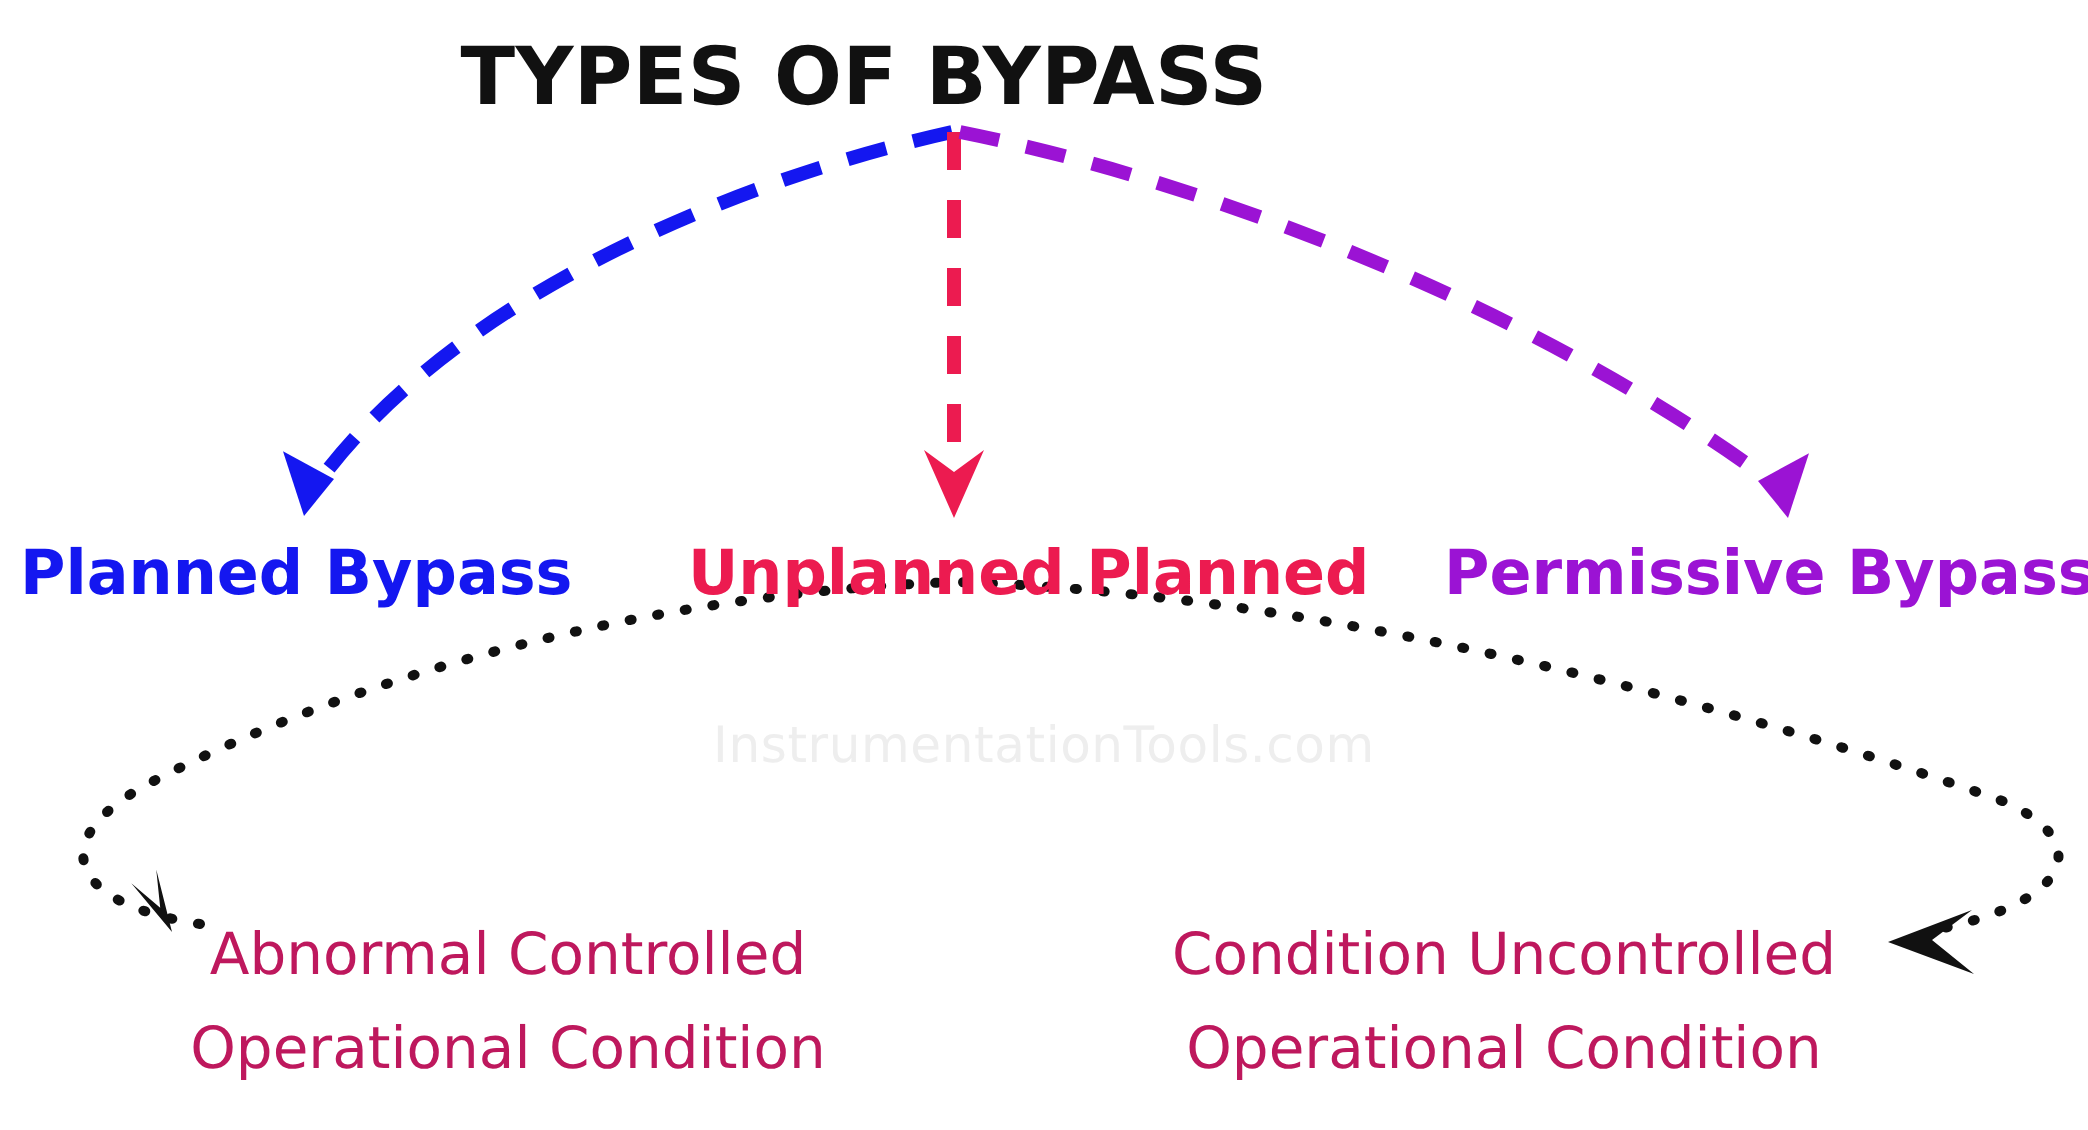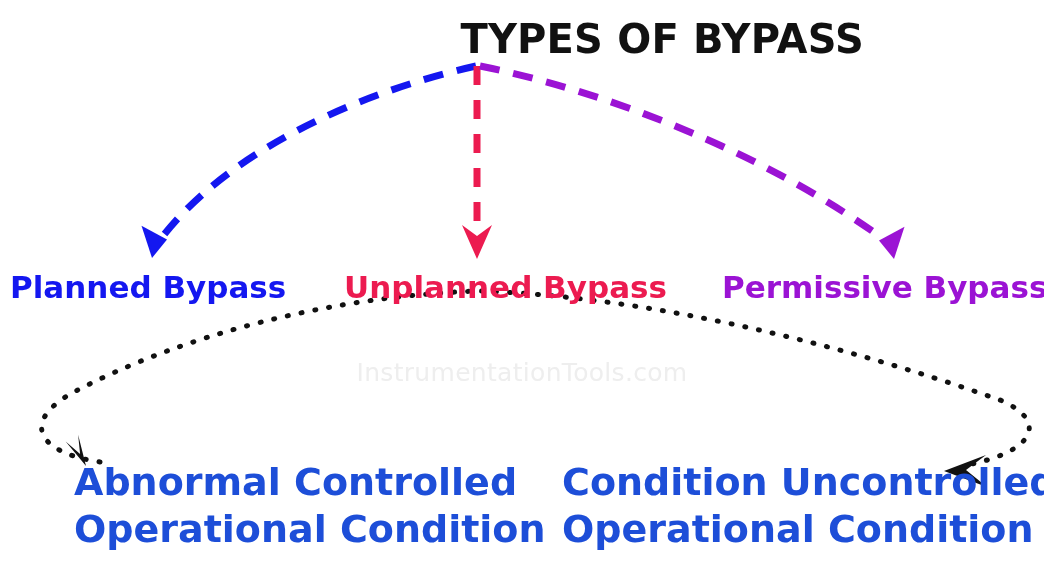--- a/index.html
+++ b/index.html
@@ -26,21 +26,21 @@
   }
   .txt {
     position: absolute;
     white-space: nowrap;
     font-family: "DejaVu Sans", sans-serif;
   }
   #title {
     left: 0;
     top: 16px;
     width: 864px;
-    text-align: right;
+    text-align: center;
     font-size: 40px;
     font-weight: 700;
     color: #111111;
     letter-spacing: 0.2px;
   }
   .type-label {
     font-size: 31px;
     font-weight: 700;
     top: 269px;
   }
@@ -50,23 +50,23 @@
   }
   #label-unplanned {
     left: 344px;
     color: #ec1b50;
   }
   #label-permissive {
     left: 722px;
     color: #9b13d4;
   }
   .cond-label {
-    font-size: 38px;
-    font-weight: 700;
-    color: #1d4ed8;
+    font-size: 29px;
+    font-weight: 400;
+    color: #be185d;
     text-align: center;
   }
   #cond-left-line1 { left: 74px; top: 460px; width: 360px; }
   #cond-left-line2 { left: 74px; top: 507px; width: 360px; }
   #cond-right-line1 { left: 562px; top: 460px; width: 380px; }
   #cond-right-line2 { left: 562px; top: 507px; width: 380px; }
   #watermark {
     left: 0;
     top: 358px;
     width: 1044px;
@@ -106,21 +106,21 @@
                C 1048 420, 1038 452, 962 466" fill="none" stroke="#111111" stroke-width="5" stroke-dasharray="1 13" stroke-linecap="round"></path>
       <path d="M 86 466 L 58 451 L 76 457 L 67 440 Z" fill="#111111" transform="rotate(22 86 466)"></path>
       <path d="M 944 471 L 986 455 L 966 470 L 987 487 Z" fill="#111111"></path>
     </g>
   </svg>
 
   <div class="txt" id="title">TYPES OF BYPASS</div>
 
   <div class="txt type-label" id="label-planned">Planned Bypass</div>
 
-  <div class="txt type-label" id="label-unplanned">Unplanned Bypass</div>
+  <div class="txt type-label" id="label-unplanned">Unplanned Planned</div>
 
   <div class="txt type-label" id="label-permissive">Permissive Bypass</div>
 
   <div class="txt cond-label" id="cond-left-line1">Abnormal Controlled</div>
   <div class="txt cond-label" id="cond-left-line2">Operational Condition</div>
 
   <div class="txt cond-label" id="cond-right-line1">Condition Uncontrolled</div>
   <div class="txt cond-label" id="cond-right-line2">Operational Condition</div>
 
   <div class="txt" id="watermark">InstrumentationTools.com</div>

